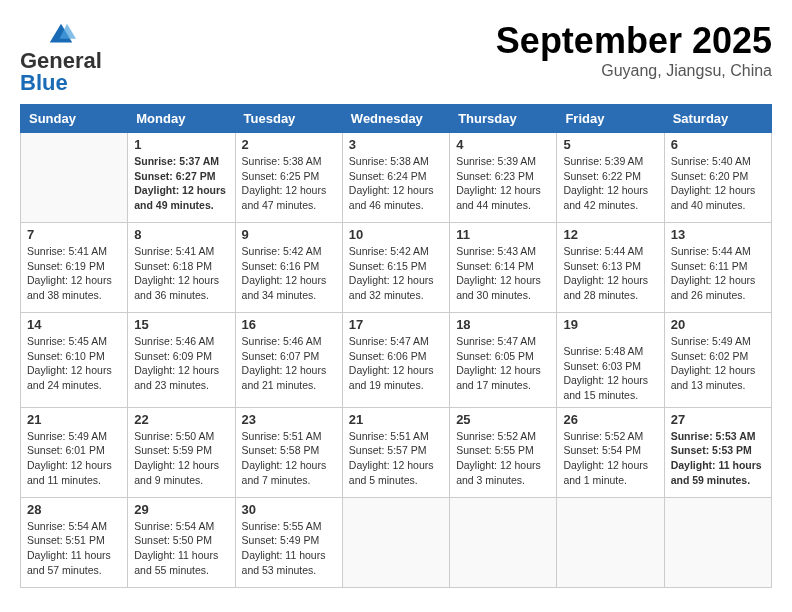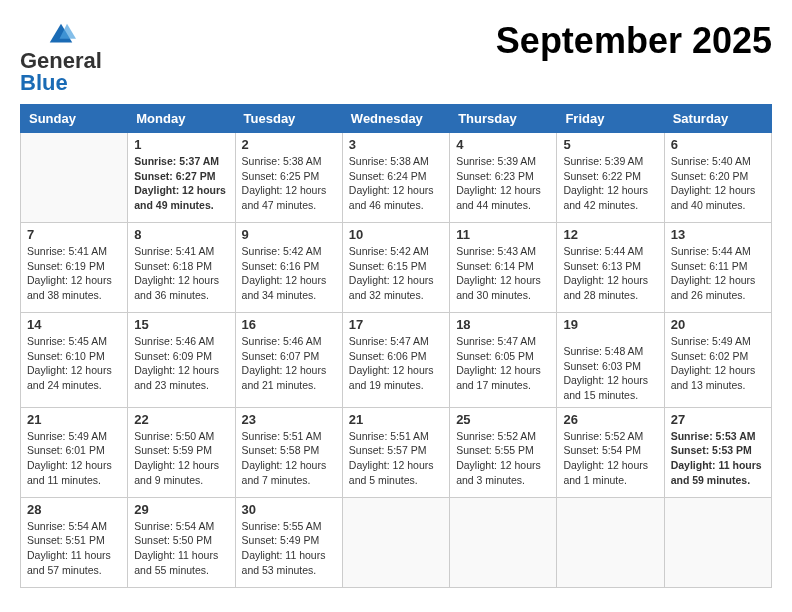--- a/index.html
+++ b/index.html
@@ -95,20 +95,21 @@
     </svg>
     <div>
       <div class="logo-text">
         <span class="logo-general">General</span><br>
         <span class="logo-blue">Blue</span>
       </div>
     </div>
   </div>
   <div class="title-block">
     <div class="month-title">September 2025</div>
+    <div class="location-title">Guyang, Jiangsu, China</div>
   </div>
 </div>
 
 <table>
   <thead>
     <tr id="header-row">
         <th>Sunday</th>
         <th>Monday</th>
         <th>Tuesday</th>
         <th>Wednesday</th>

